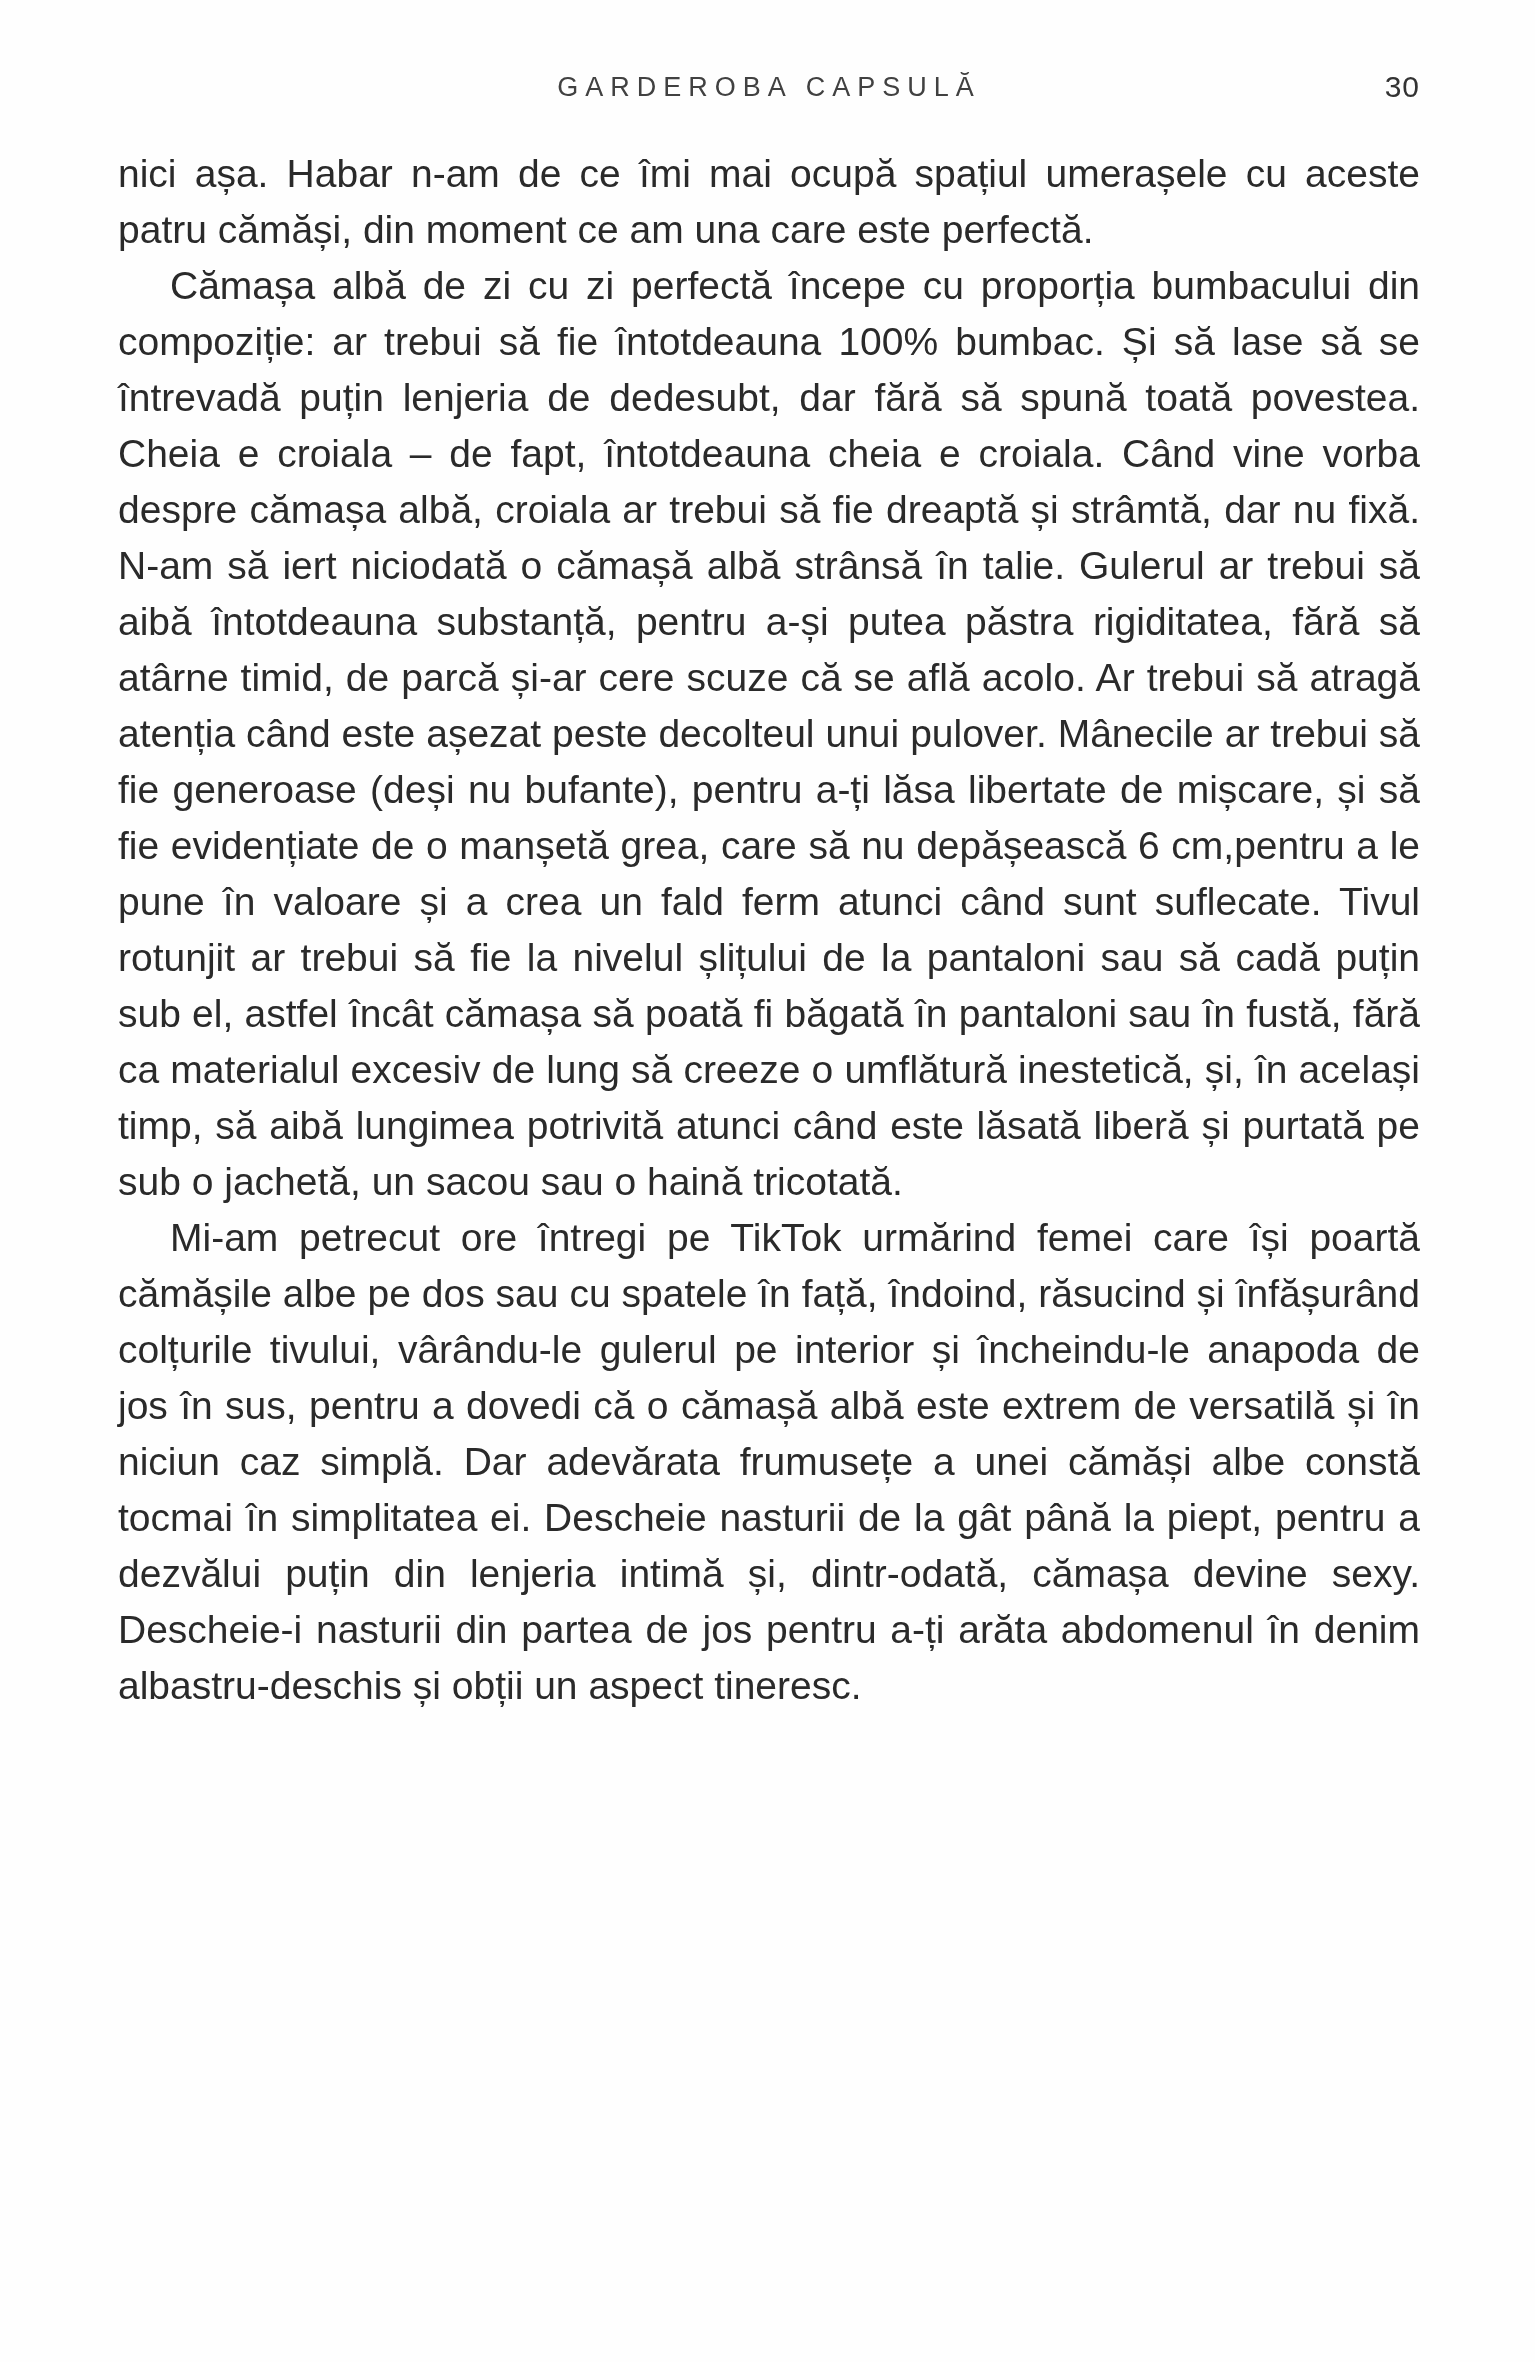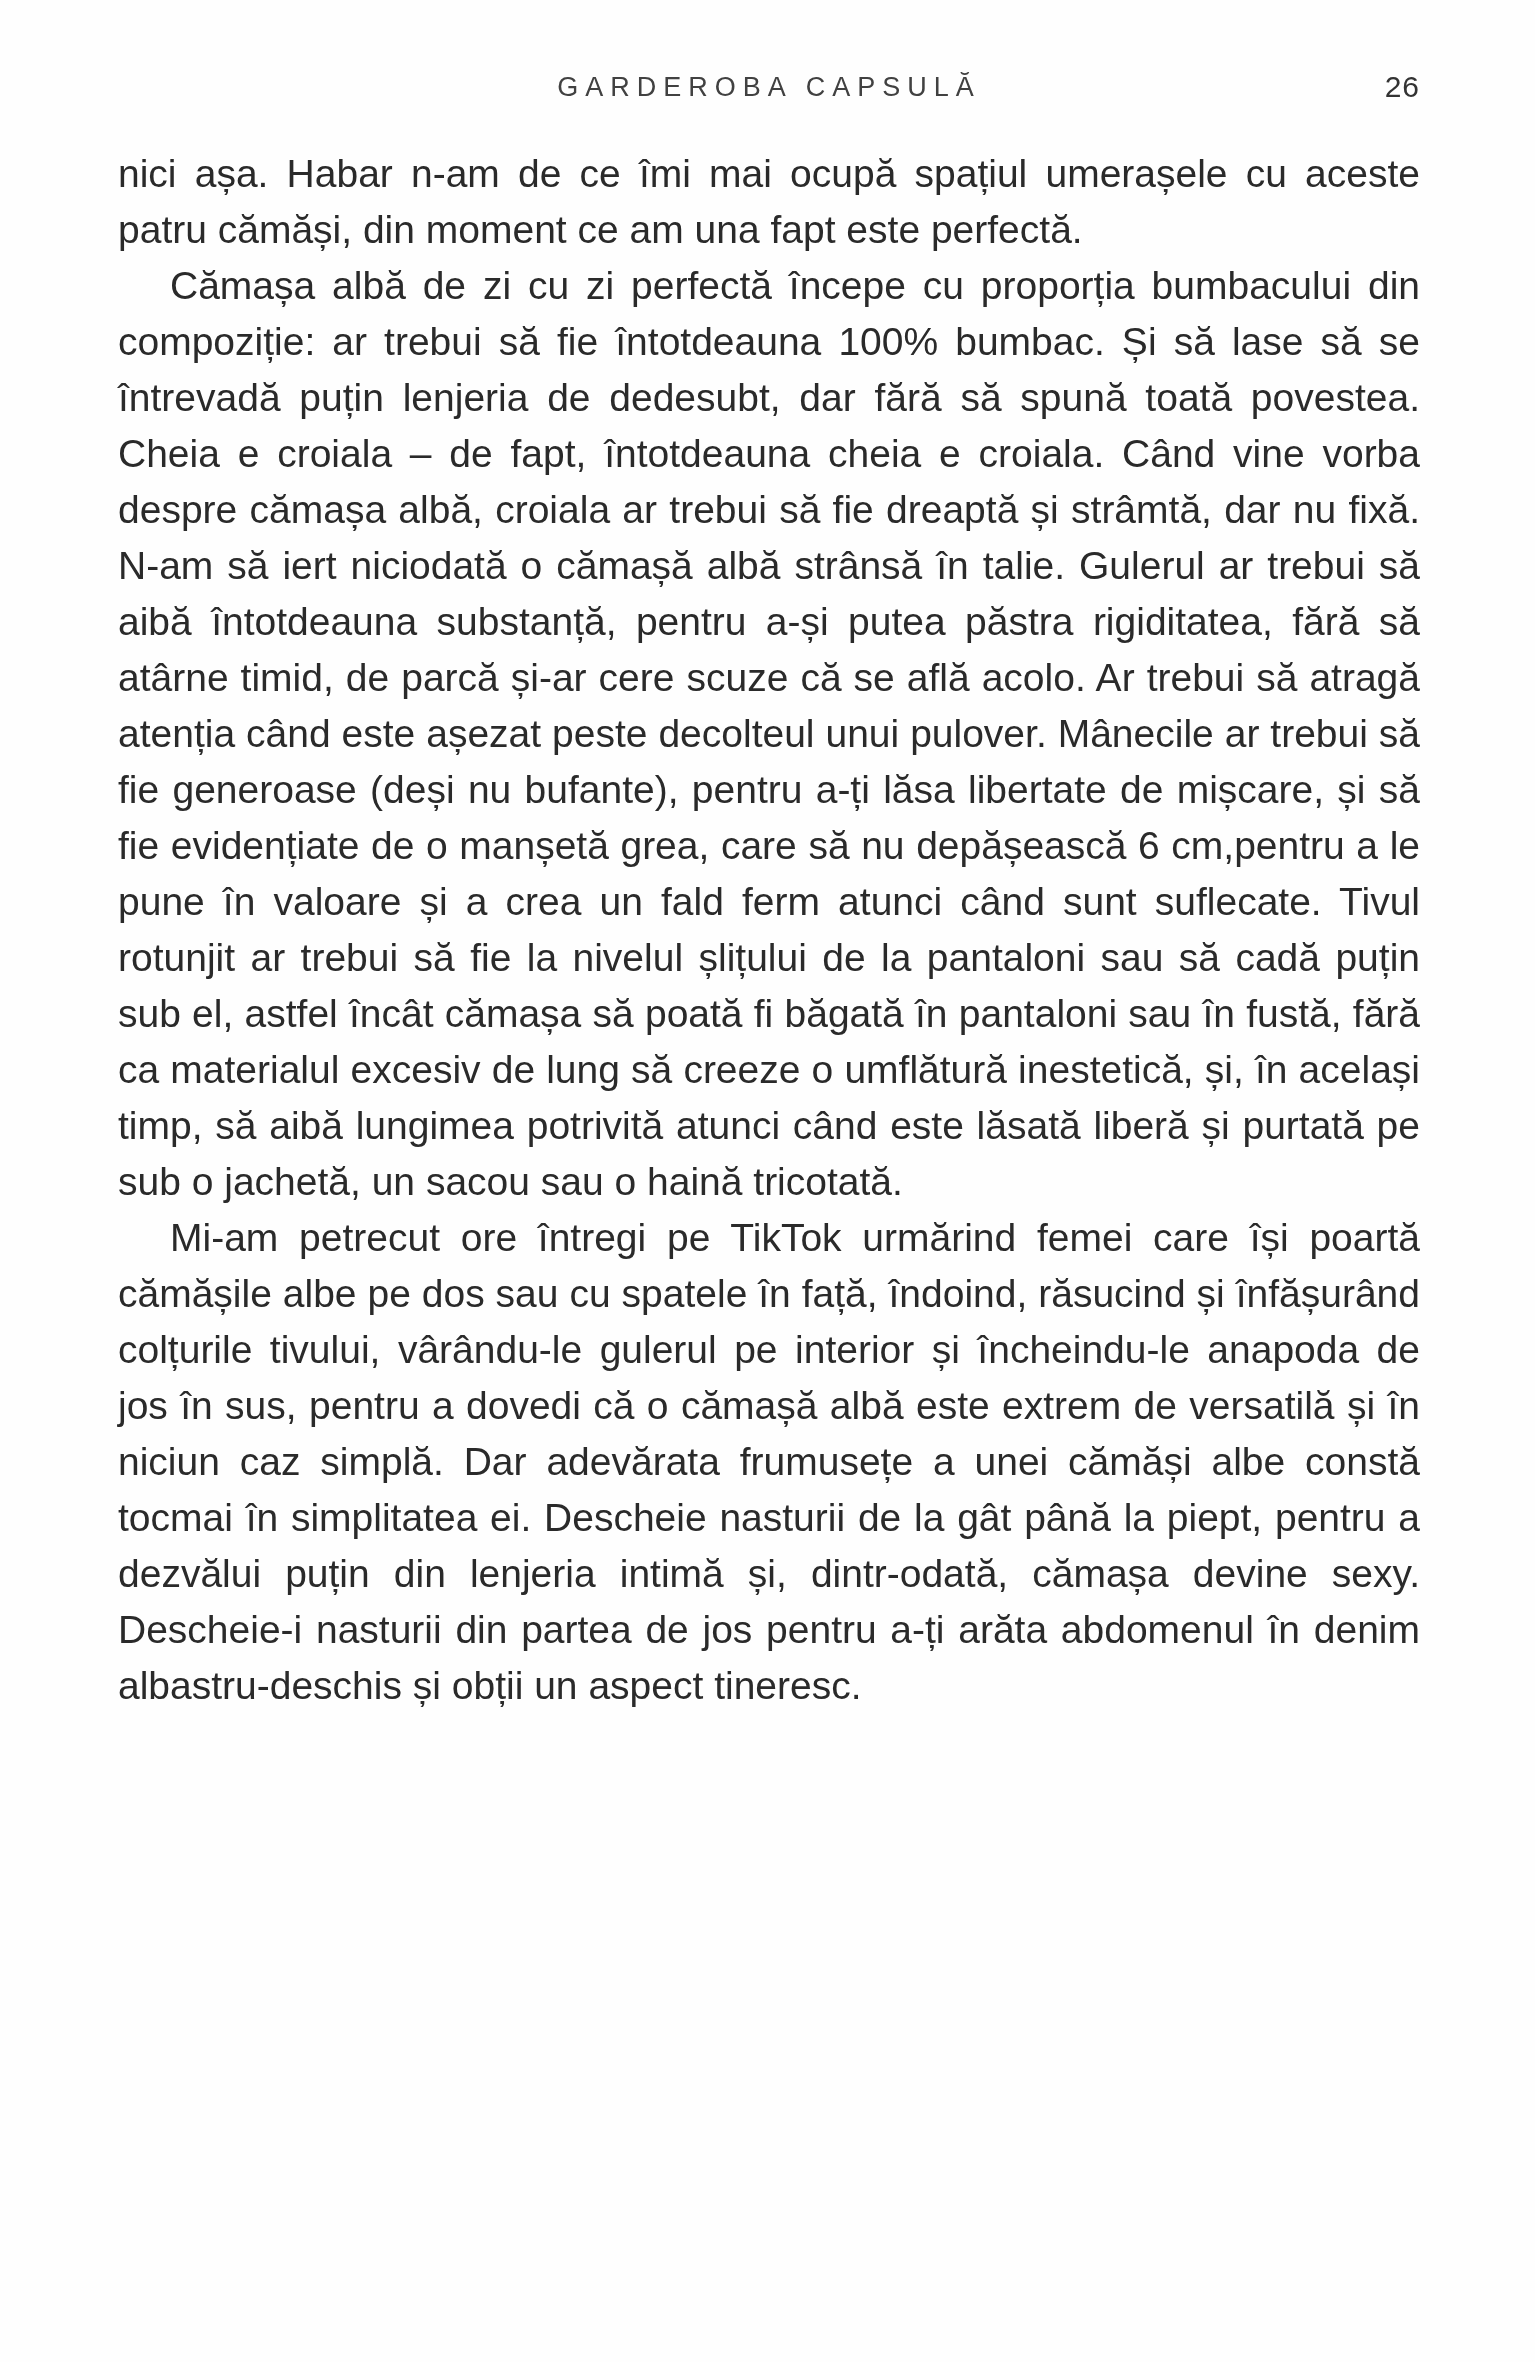--- a/index.html
+++ b/index.html
@@ -58,22 +58,22 @@
     text-indent: 0;
   }
 </style>
 </head>
 <body>
 
 <div class="page">
 
   <header class="running-head">
     <span class="head-title">GARDEROBA CAPSULĂ</span>
-    <span class="page-number">26</span>
+    <span class="page-number">30</span>
   </header>
 
   <main class="body-text">
-    <p class="para no-indent">nici așa. Habar n-am de ce îmi mai ocupă spațiul umerașele cu aceste patru cămăși, din moment ce am una fapt este perfectă.</p>
+    <p class="para no-indent">nici așa. Habar n-am de ce îmi mai ocupă spațiul umerașele cu aceste patru cămăși, din moment ce am una care este perfectă.</p>
     <p class="para">Cămașa albă de zi cu zi perfectă începe cu proporția bumbacului din compoziție: ar trebui să fie întotdeauna 100% bumbac. Și să lase să se întrevadă puțin lenjeria de dedesubt, dar fără să spună toată povestea. Cheia e croiala – de fapt, întotdeauna cheia e croiala. Când vine vorba despre cămașa albă, croiala ar trebui să fie dreaptă și strâmtă, dar nu fixă. N-am să iert niciodată o cămașă albă strânsă în talie. Gulerul ar trebui să aibă întotdeauna substanță, pentru a-și putea păstra rigiditatea, fără să atârne timid, de parcă și-ar cere scuze că se află acolo. Ar trebui să atragă atenția când este așezat peste decolteul unui pulover. Mânecile ar trebui să fie generoase (deși nu bufante), pentru a-ți lăsa libertate de mișcare, și să fie evidențiate de o manșetă grea, care să nu depășească 6 cm,pentru a le pune în valoare și a crea un fald ferm atunci când sunt suflecate. Tivul rotunjit ar trebui să fie la nivelul șlițului de la pantaloni sau să cadă puțin sub el, astfel încât cămașa să poată fi băgată în pantaloni sau în fustă, fără ca materialul excesiv de lung să creeze o umflătură inestetică, și, în același timp, să aibă lungimea potrivită atunci când este lăsată liberă și purtată pe sub o jachetă, un sacou sau o haină tricotată.</p>
     <p class="para">Mi-am petrecut ore întregi pe TikTok urmărind femei care își poartă cămășile albe pe dos sau cu spatele în față, îndoind, răsucind și înfășurând colțurile tivului, vârându-le gulerul pe interior și încheindu-le anapoda de jos în sus, pentru a dovedi că o cămașă albă este extrem de versatilă și în niciun caz simplă. Dar adevărata frumusețe a unei cămăși albe constă tocmai în simplitatea ei. Descheie nasturii de la gât până la piept, pentru a dezvălui puțin din lenjeria intimă și, dintr-odată, cămașa devine sexy. Descheie-i nasturii din partea de jos pentru a-ți arăta abdomenul în denim albastru-deschis și obții un aspect tineresc.</p>
   </main>
 
 </div>
 
 </body></html>

